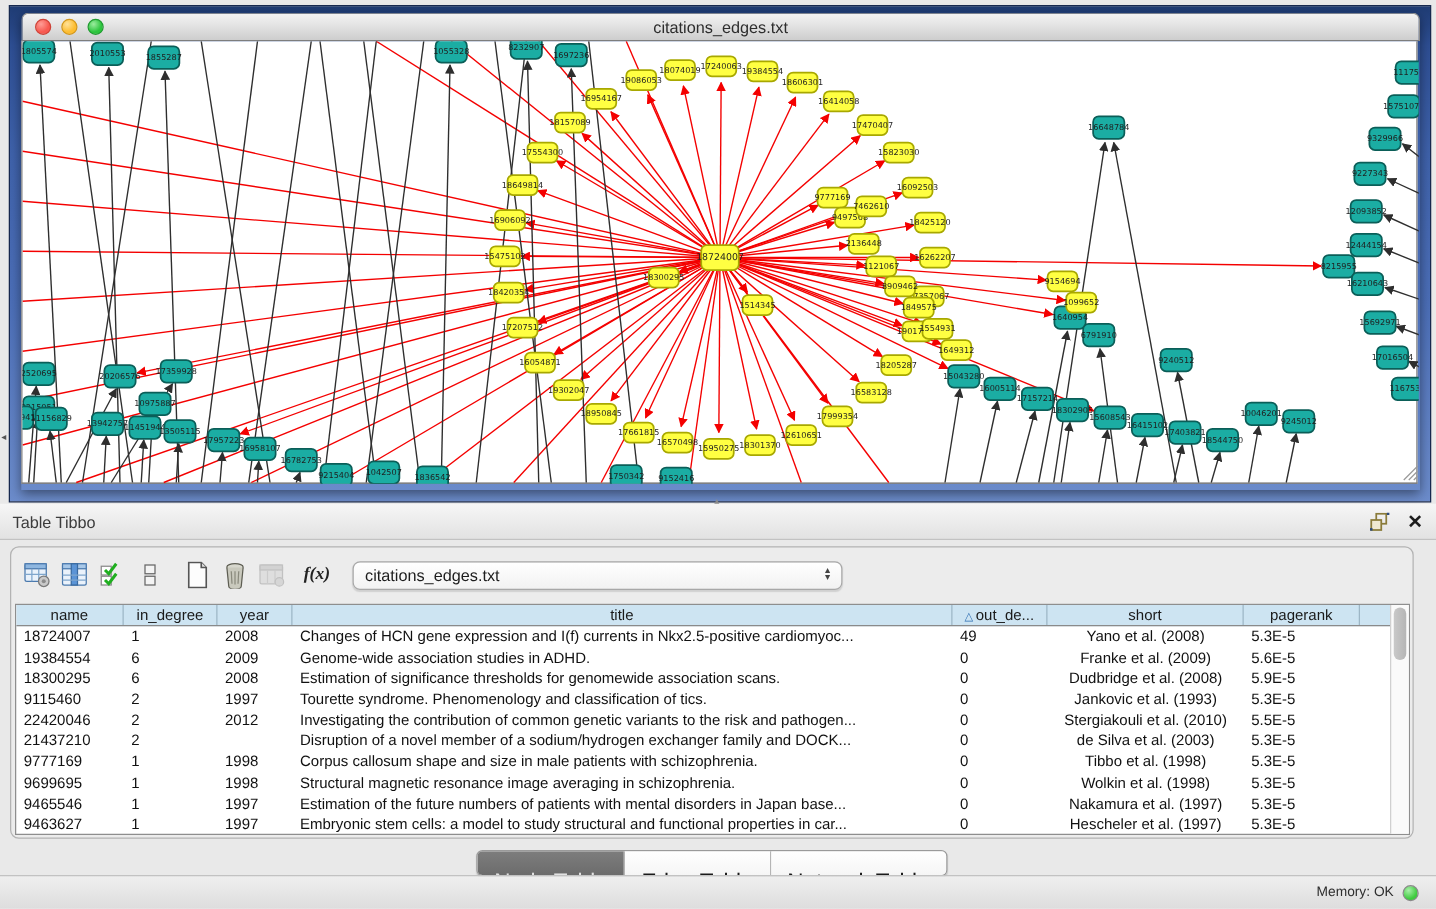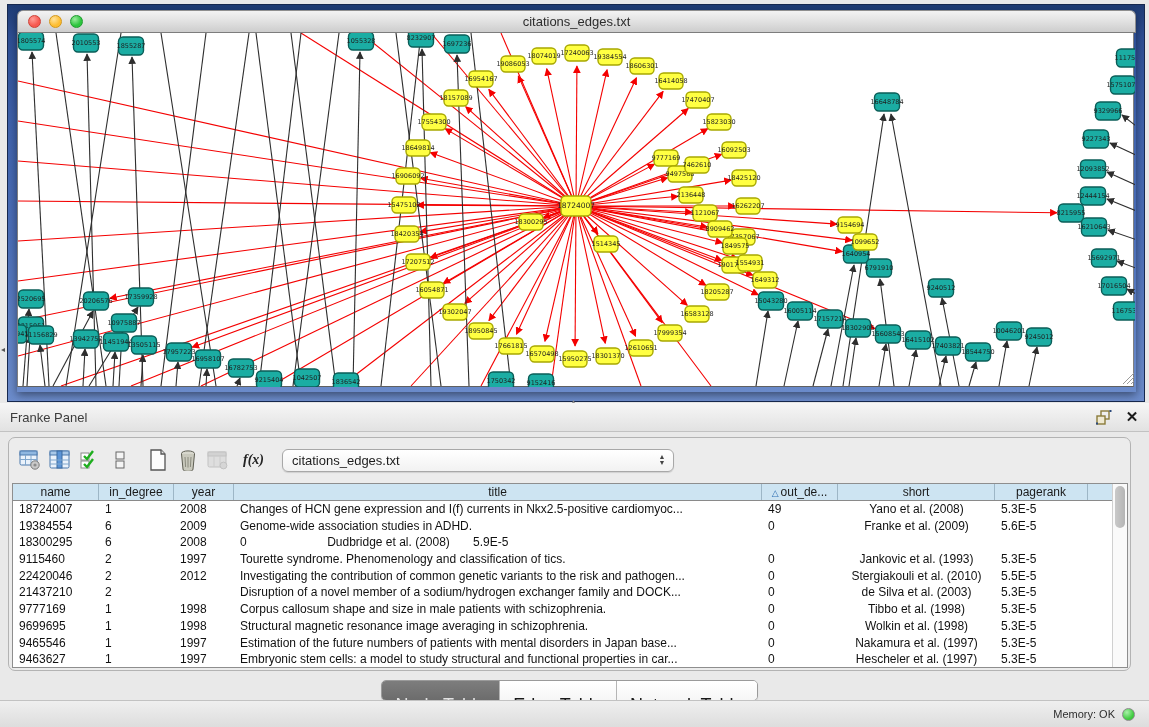--- a/index.html
+++ b/index.html
@@ -628,21 +628,21 @@
           <line x1="1130" y1="383" x2="1133" y2="380"></line>
         </g>
       </svg>
     </div>
   </div>
 </div>
 <div class="gutter-arrow">◂</div>
 <div class="splitter-dot">▲<br>▼</div>
 
 <div class="panel-header">
-  <div class="panel-title">Franke Panel</div>
+  <div class="panel-title">Table Tibbo</div>
   <div class="panel-btn">
     <svg width="16" height="15" viewBox="0 0 16 15">
       <rect x="5" y="1" width="8" height="8" fill="none" stroke="#8a7b3a" stroke-width="1.4"></rect>
       <rect x="1" y="6" width="8" height="8" fill="#efe9d2" stroke="#8a7b3a" stroke-width="1.4"></rect>
       <rect x="13.5" y="0" width="2" height="2" fill="#2c4a7c"></rect>
       <rect x="0" y="12.5" width="2" height="2" fill="#2c4a7c"></rect>
     </svg>
   </div>
   <div class="panel-btn">
       <span class="close-x">✕</span>
@@ -746,20 +746,21 @@
               <div class="td" style="width: 60px;">2009</div>
               <div class="td" style="width: 528px;">Genome-wide association studies in ADHD.</div>
               <div class="td" style="width: 76px;">0</div>
               <div class="td center" style="width: 157px;">Franke et al. (2009)</div>
               <div class="td" style="width: 93px;">5.6E-5</div>
             </div>
             <div class="tr">
               <div class="td" style="width: 86px;">18300295</div>
               <div class="td" style="width: 75px;">6</div>
               <div class="td" style="width: 60px;">2008</div>
+              <div class="td" style="width: 528px;">Estimation of significance thresholds for genomewide association scans.</div>
               <div class="td" style="width: 76px;">0</div>
               <div class="td center" style="width: 157px;">Dudbridge et al. (2008)</div>
               <div class="td" style="width: 93px;">5.9E-5</div>
             </div>
             <div class="tr">
               <div class="td" style="width: 86px;">9115460</div>
               <div class="td" style="width: 75px;">2</div>
               <div class="td" style="width: 60px;">1997</div>
               <div class="td" style="width: 528px;">Tourette syndrome. Phenomenology and classification of tics.</div>
               <div class="td" style="width: 76px;">0</div>

